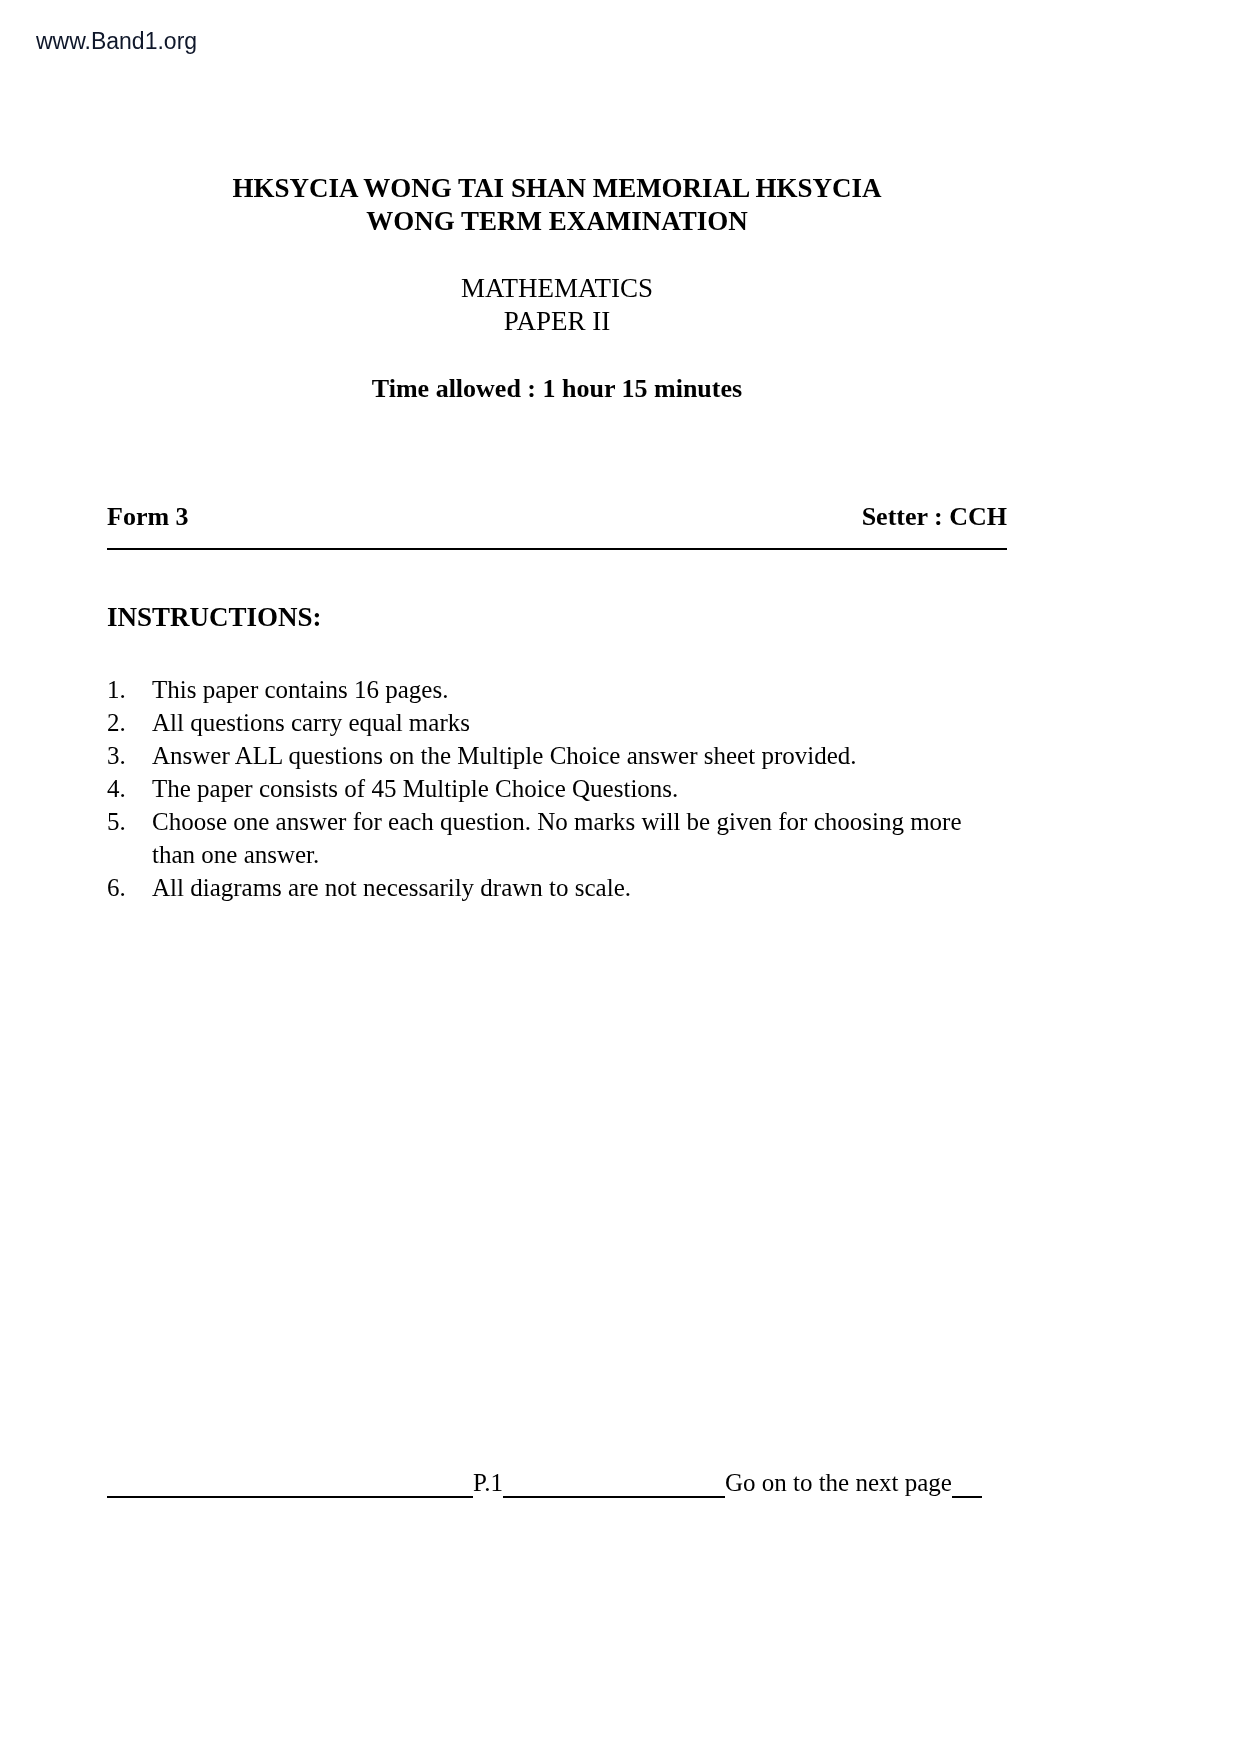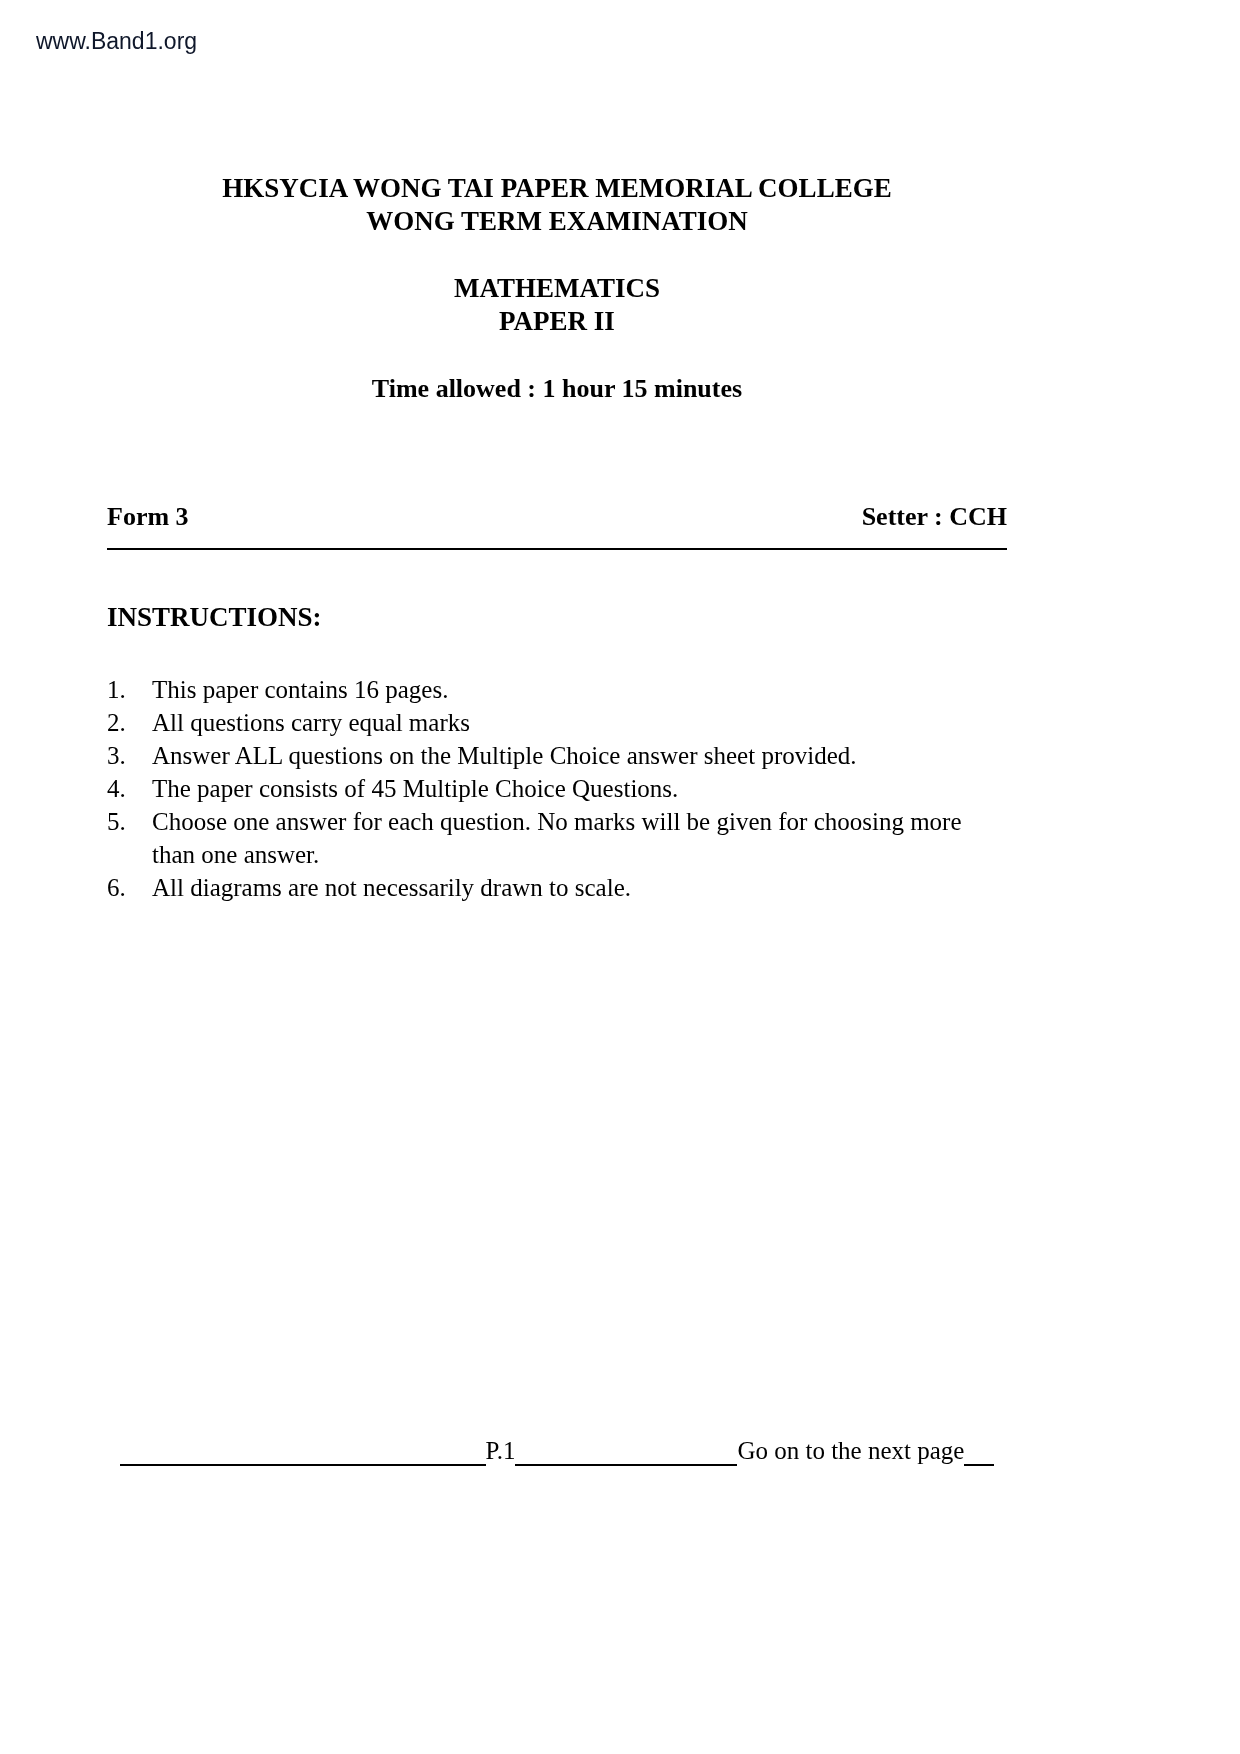--- a/index.html
+++ b/index.html
@@ -35,21 +35,21 @@
     margin-top: 172px;
     text-align: center;
     font-weight: bold;
     font-size: 27px;
     line-height: 33px;
   }
   .title-line { margin-bottom: 0; }
   .subject-block {
     margin-top: 34px;
     text-align: center;
-    font-weight: bold;
+    font-weight: normal;
     font-size: 27px;
     line-height: 33px;
   }
   .time-line {
     margin-top: 36px;
     text-align: center;
     font-weight: bold;
     font-size: 26px;
   }
   .meta-row {
@@ -83,50 +83,49 @@
   .instruction-num {
     width: 45px;
     flex: 0 0 45px;
   }
   .instruction-text {
     flex: 1;
     max-width: 850px;
   }
   .footer {
     position: absolute;
-    top: 1436px;
+    top: 1468px;
     left: 107px;
     width: 900px;
     display: flex;
     align-items: flex-end;
     font-size: 25px;
     line-height: 30px;
     white-space: nowrap;
-    justify-content: center;
   }
   .footer .line {
     display: inline-block;
     border-bottom: 2px solid #000000;
     height: 28px;
   }
   .line-1 { width: 366px; }
   .line-2 { width: 222px; }
   .line-3 { width: 30px; }
 </style>
 </head>
 <body>
 
 <div class="page">
 
   <div class="watermark">www.Band1.org</div>
 
   <div class="content">
 
     <div class="title-block">
-      <div class="title-line">HKSYCIA WONG TAI PAPER MEMORIAL COLLEGE</div>
+      <div class="title-line">HKSYCIA WONG TAI SHAN MEMORIAL HKSYCIA</div>
       <div class="title-line">WONG TERM EXAMINATION</div>
     </div>
 
     <div class="subject-block">
       <div class="title-line">MATHEMATICS</div>
       <div class="title-line">PAPER II</div>
     </div>
 
     <div class="time-line">Time allowed : 1 hour 15 minutes</div>
 

